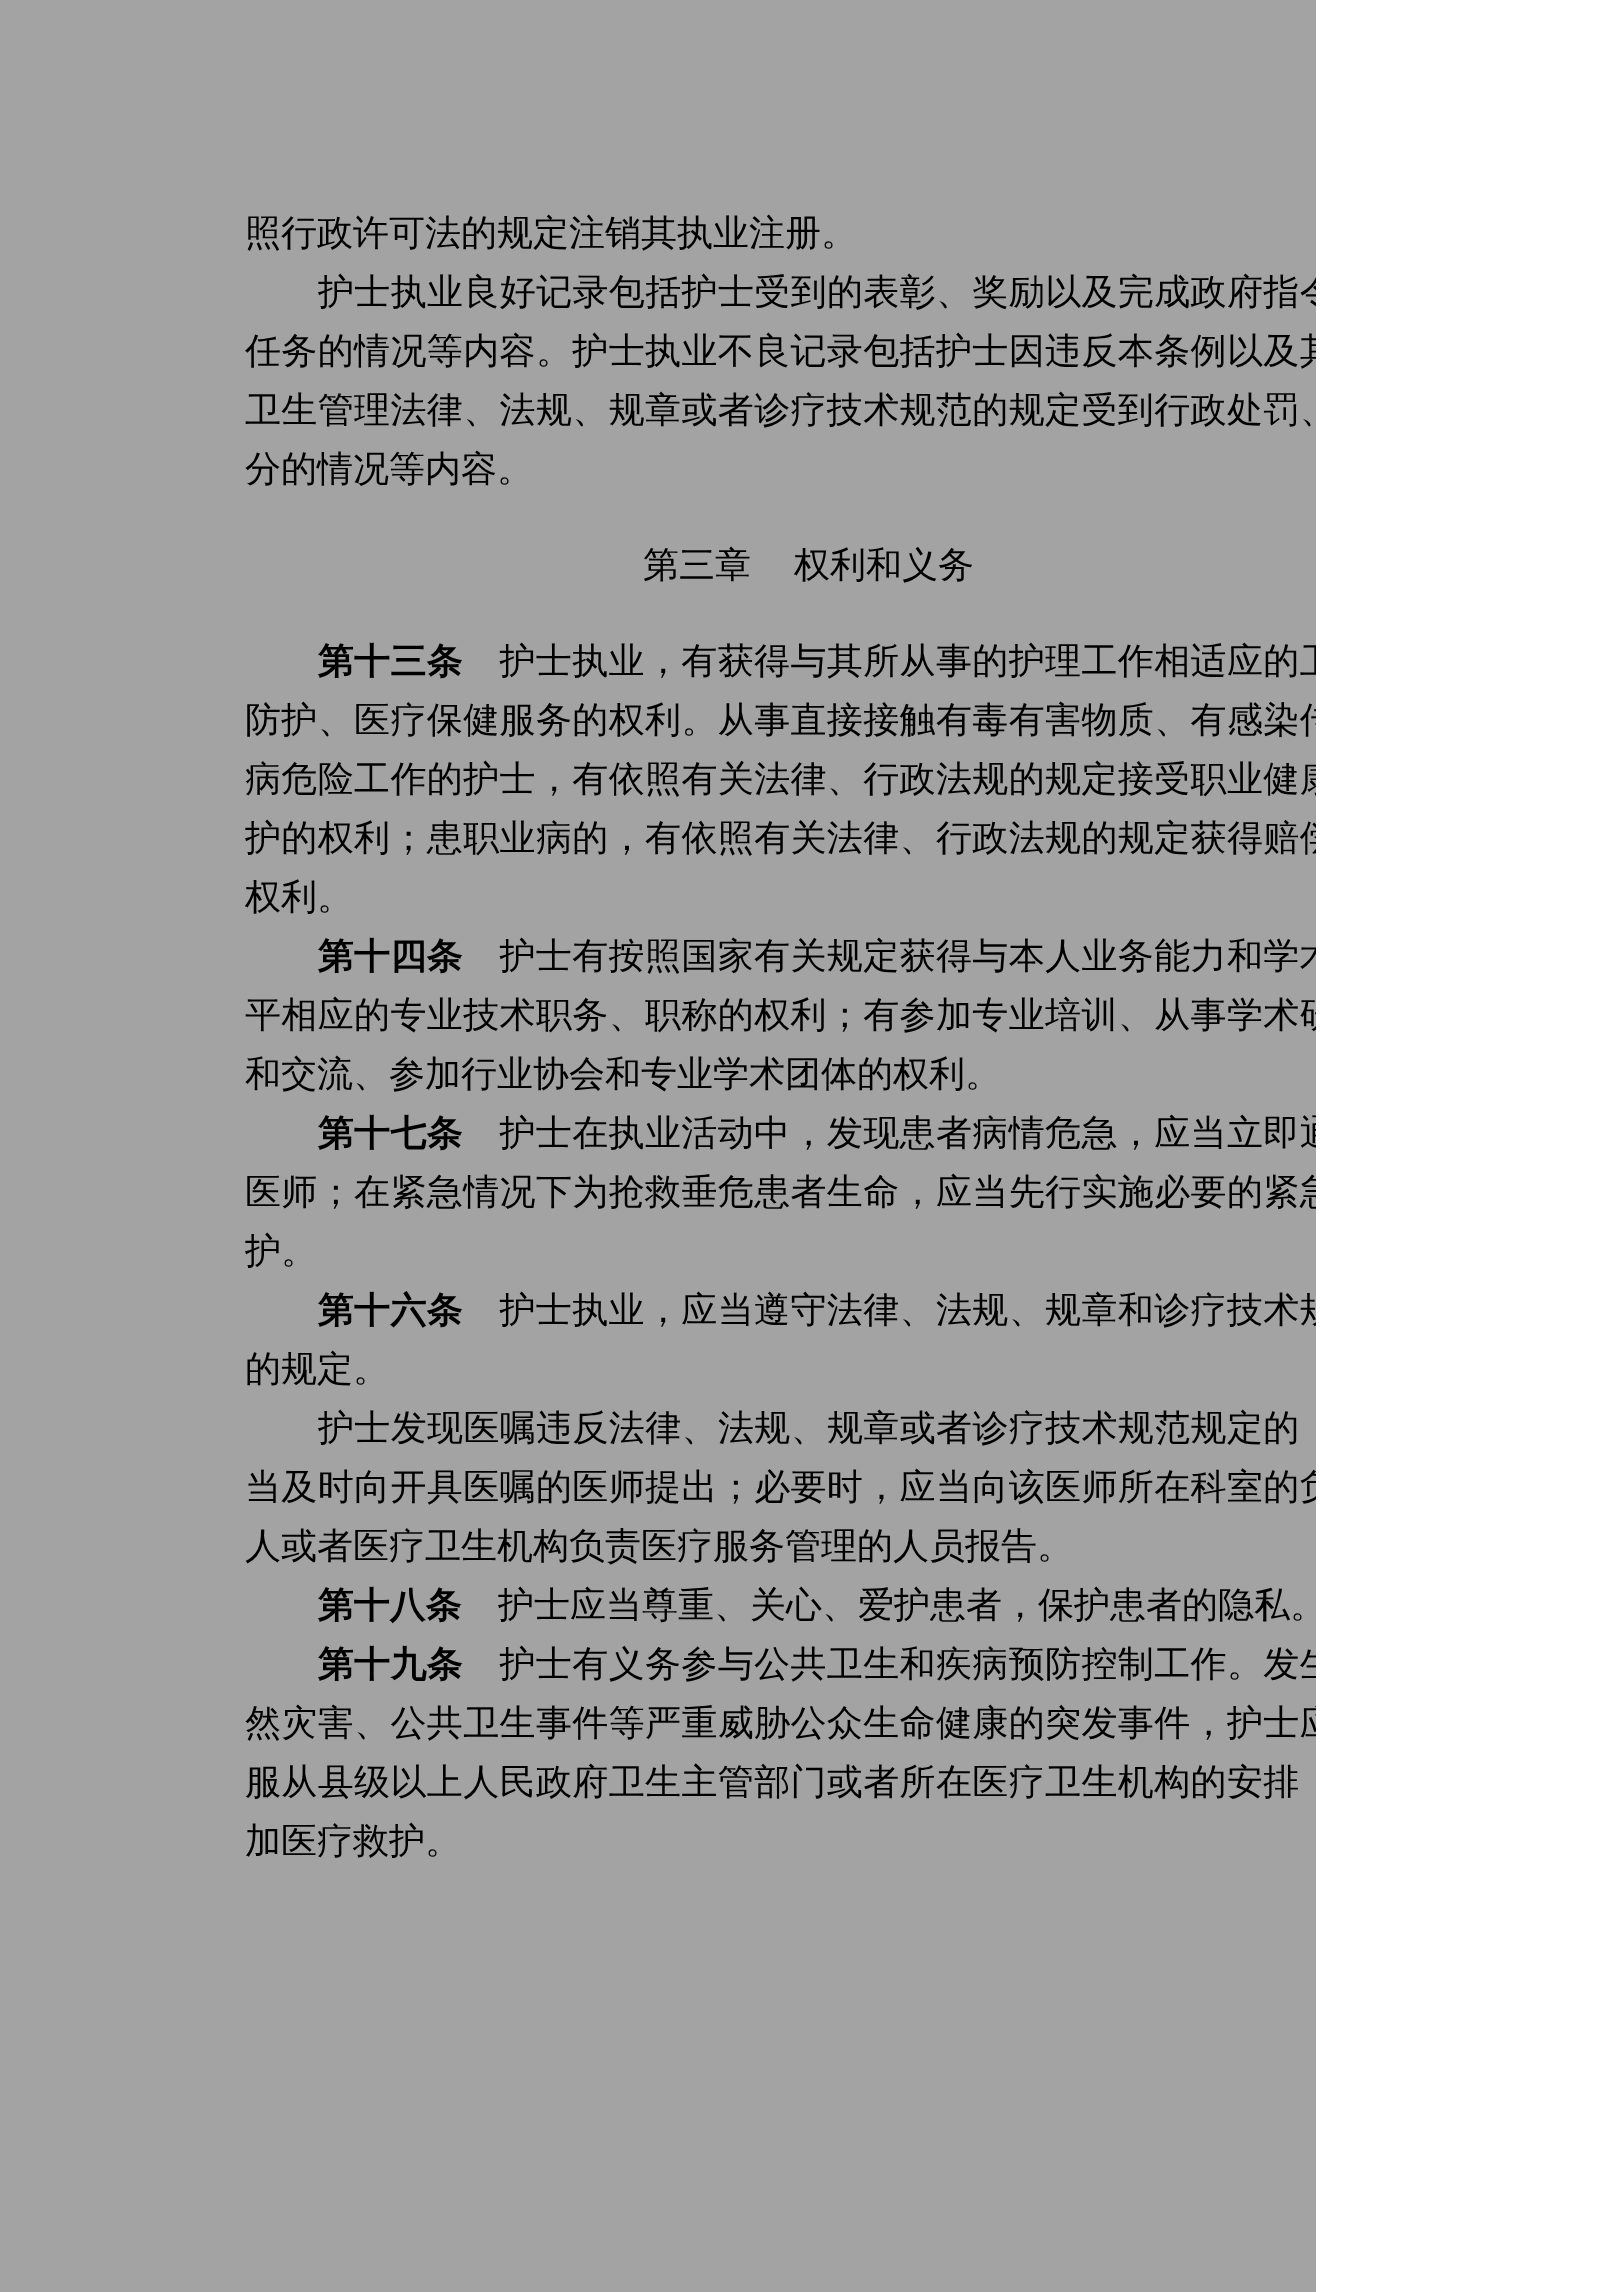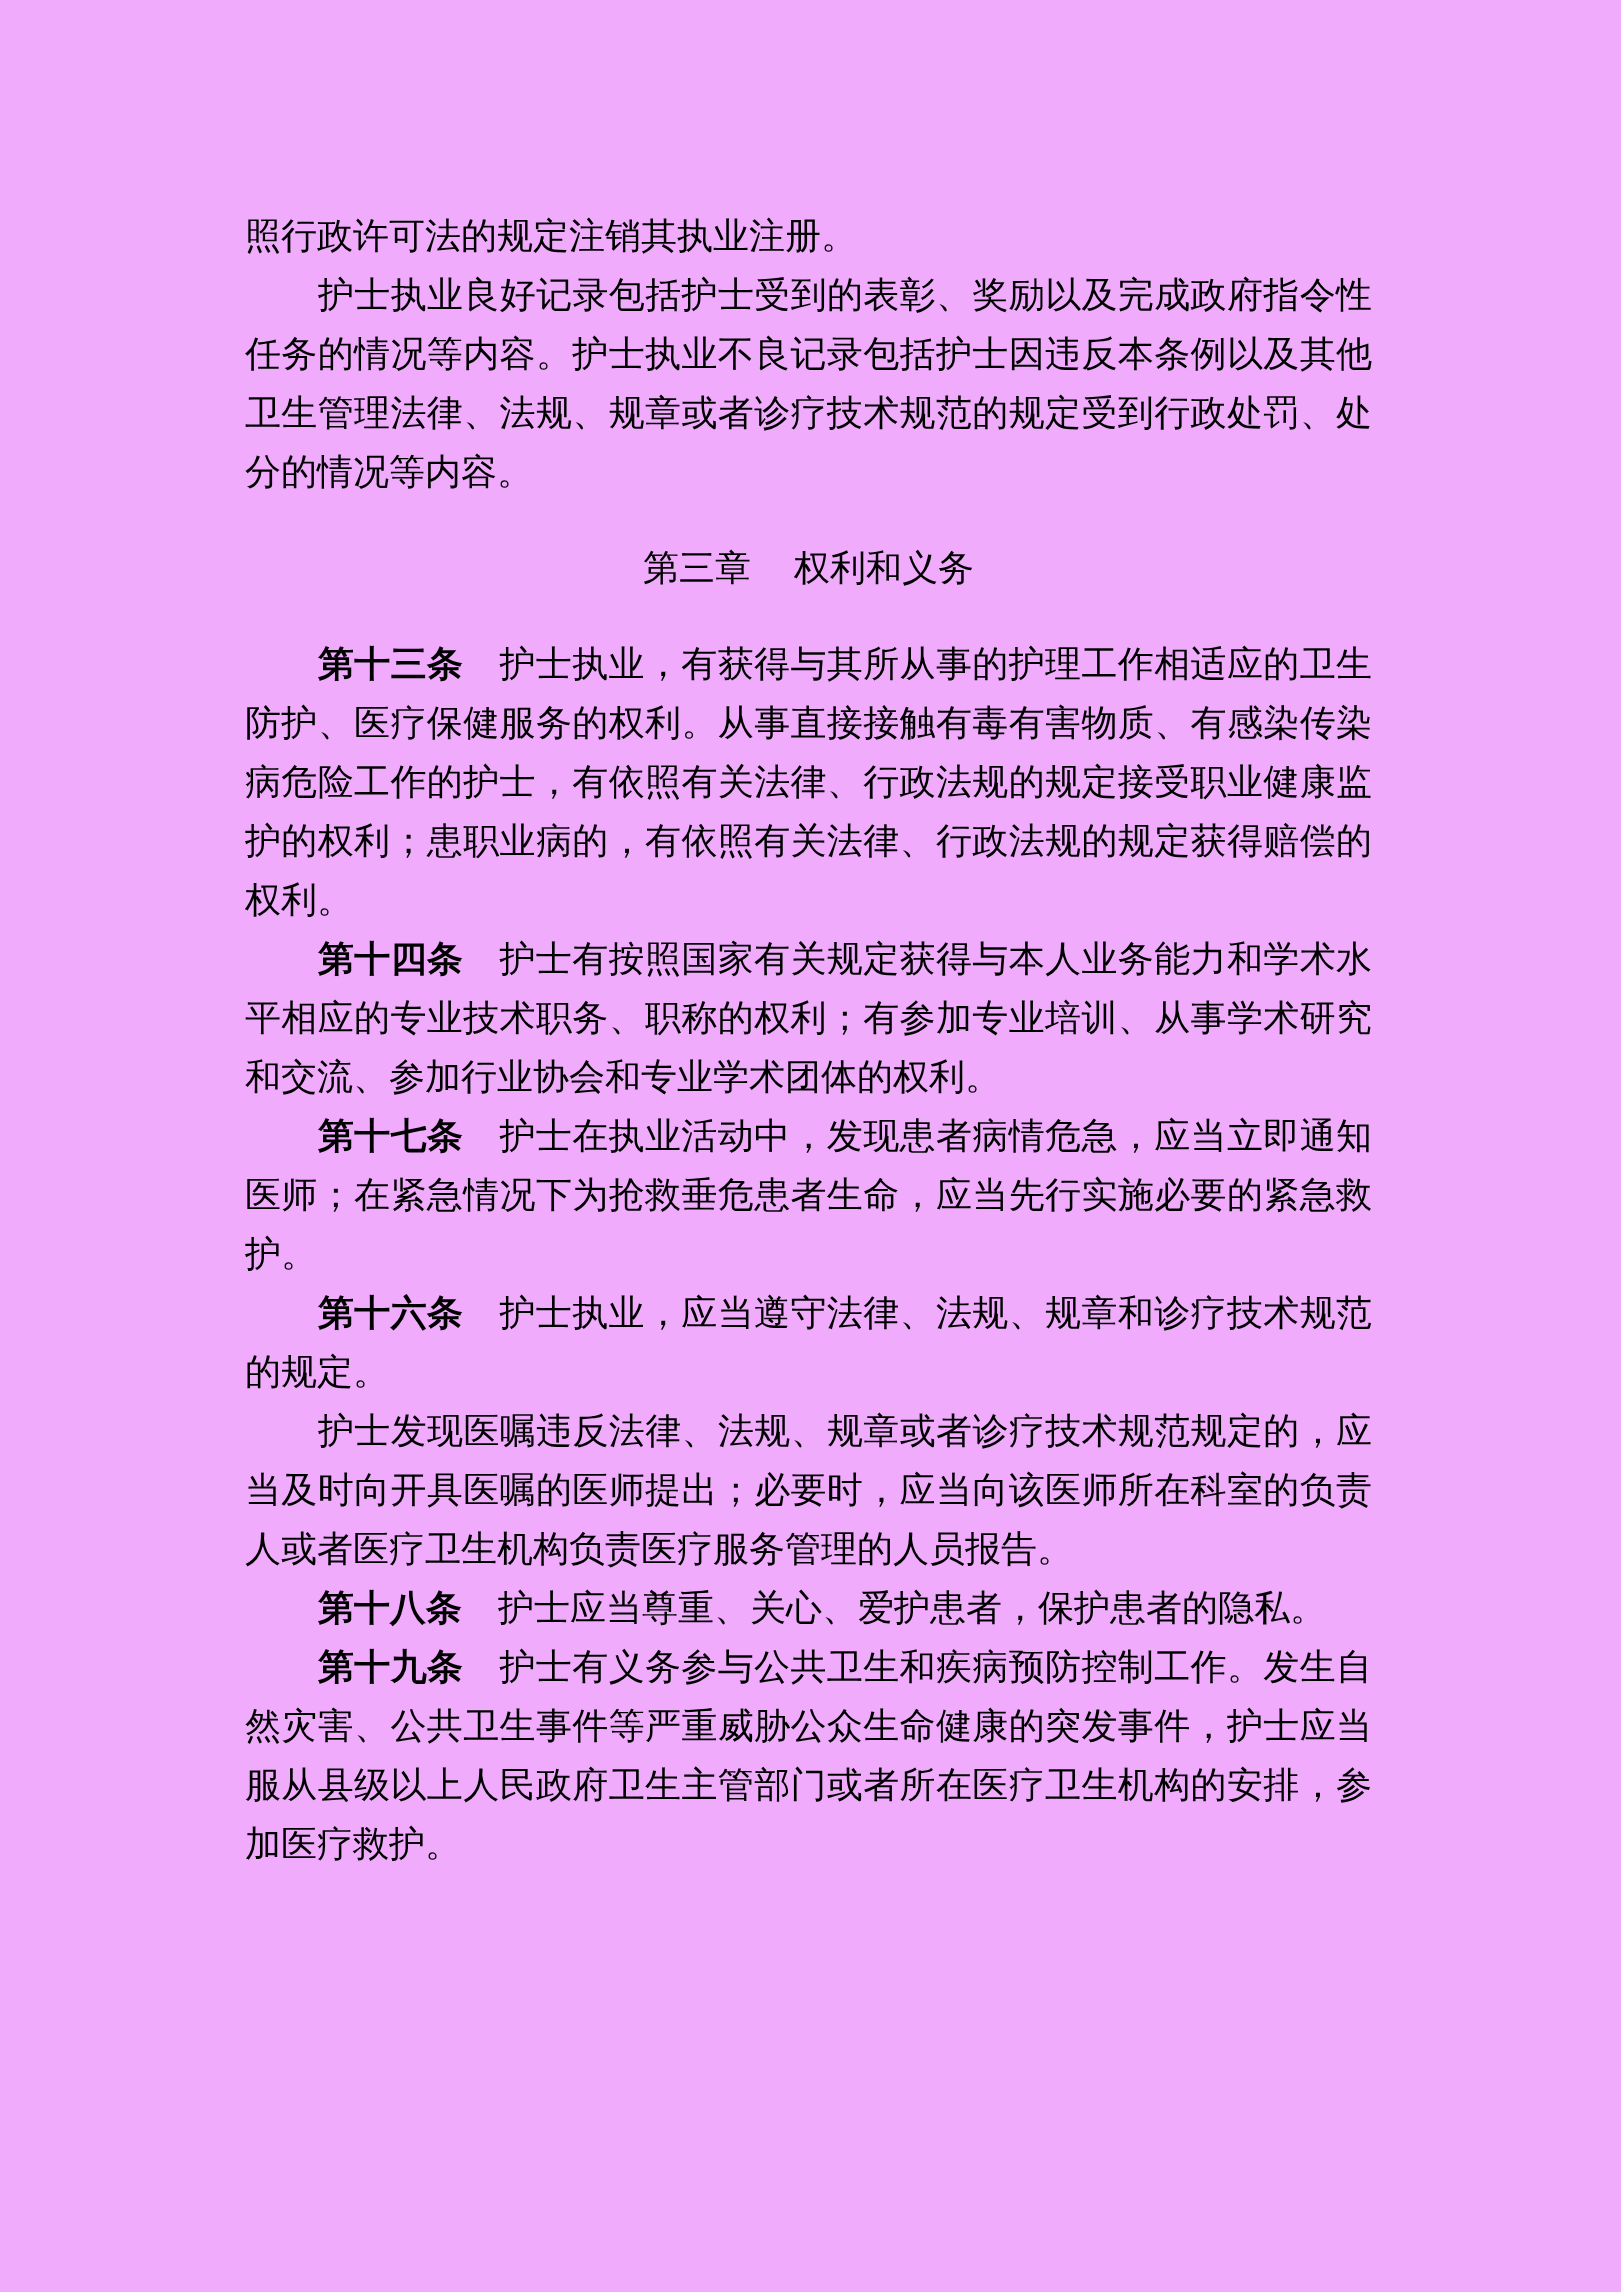--- a/index.html
+++ b/index.html
@@ -2,25 +2,25 @@
 <html lang="zh"><head>
 <meta charset="utf-8">
 <style>
   html, body {
     margin: 0;
     padding: 0;
     background: #ffffff;
   }
   .page {
     position: relative;
-    width: 1621px;
+    width: 1316px;
     height: 2293px;
-    background: #f0abfc;
+    background: #a3a3a3;
     color: #000000;
-    font-family: Liberation Sans, sans-serif;
+    font-family: Liberation Mono, monospace;
     overflow: hidden;
   }
   .content {
     position: absolute;
     left: 245px;
     top: 206px;
     width: 1127px;
     font-size: 36px;
     line-height: 59px;
     text-align: justify;

